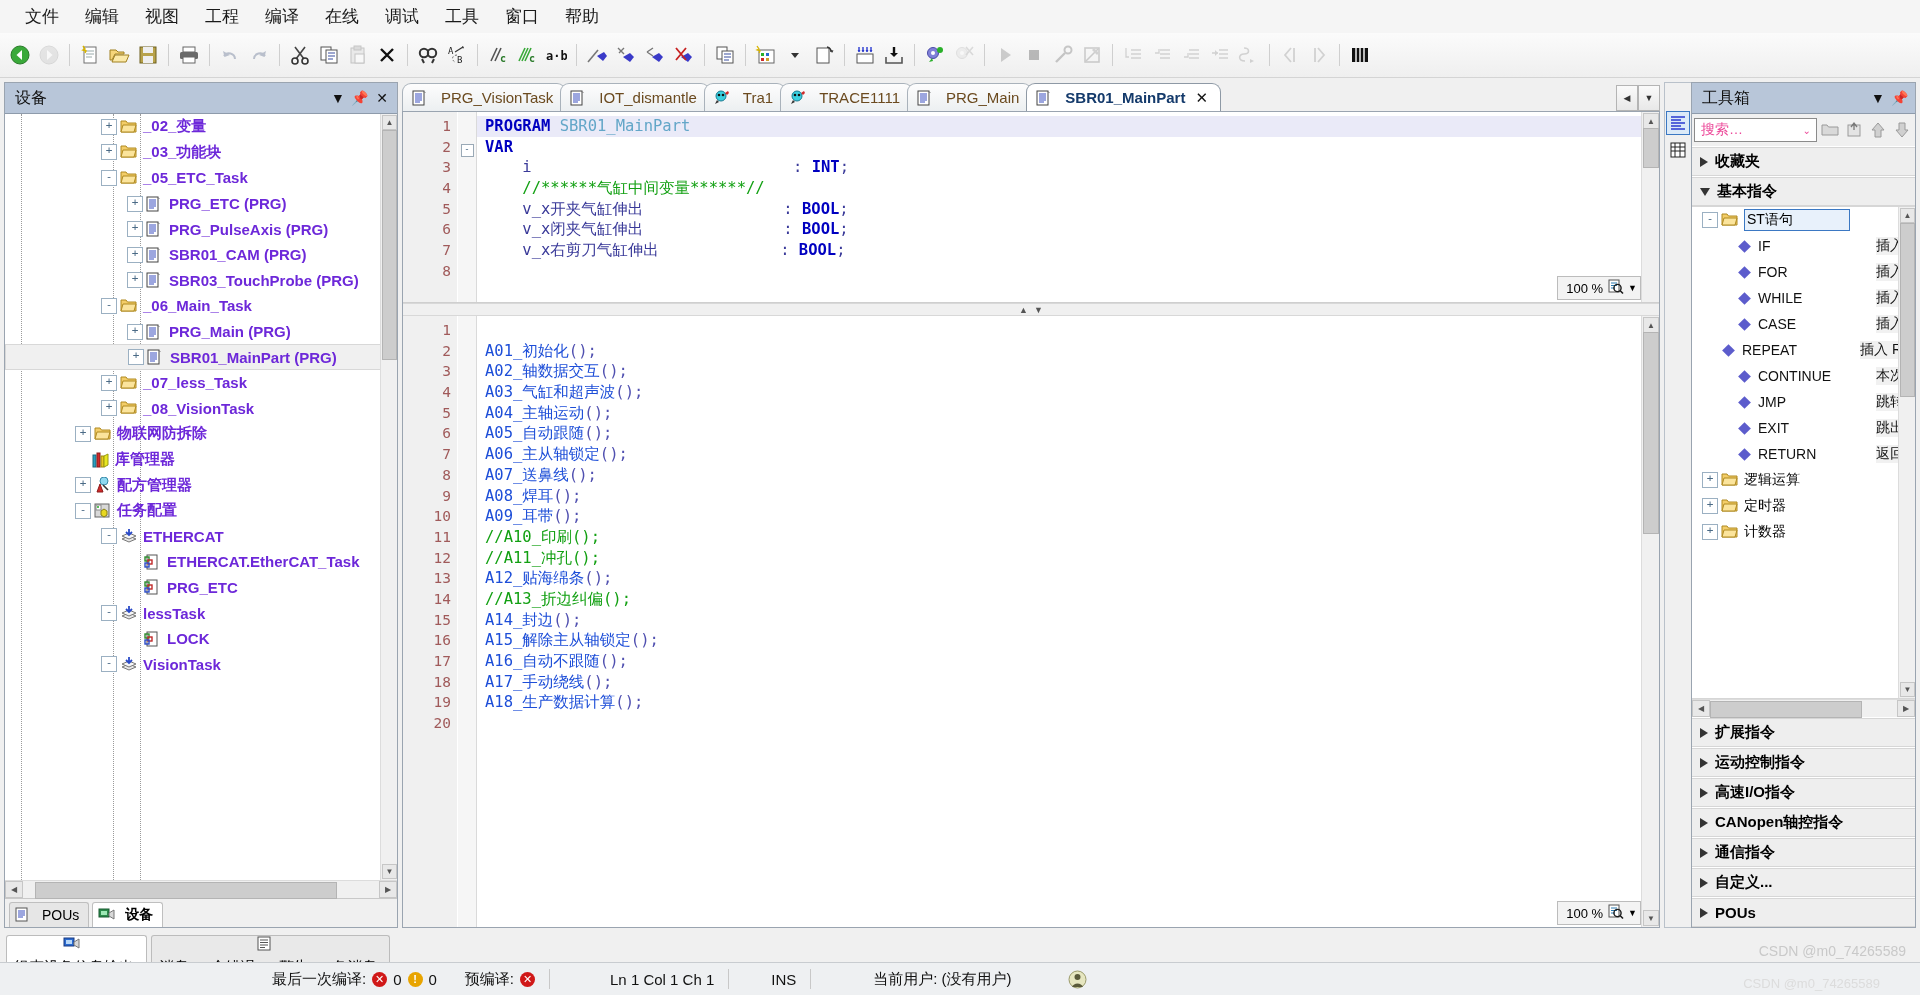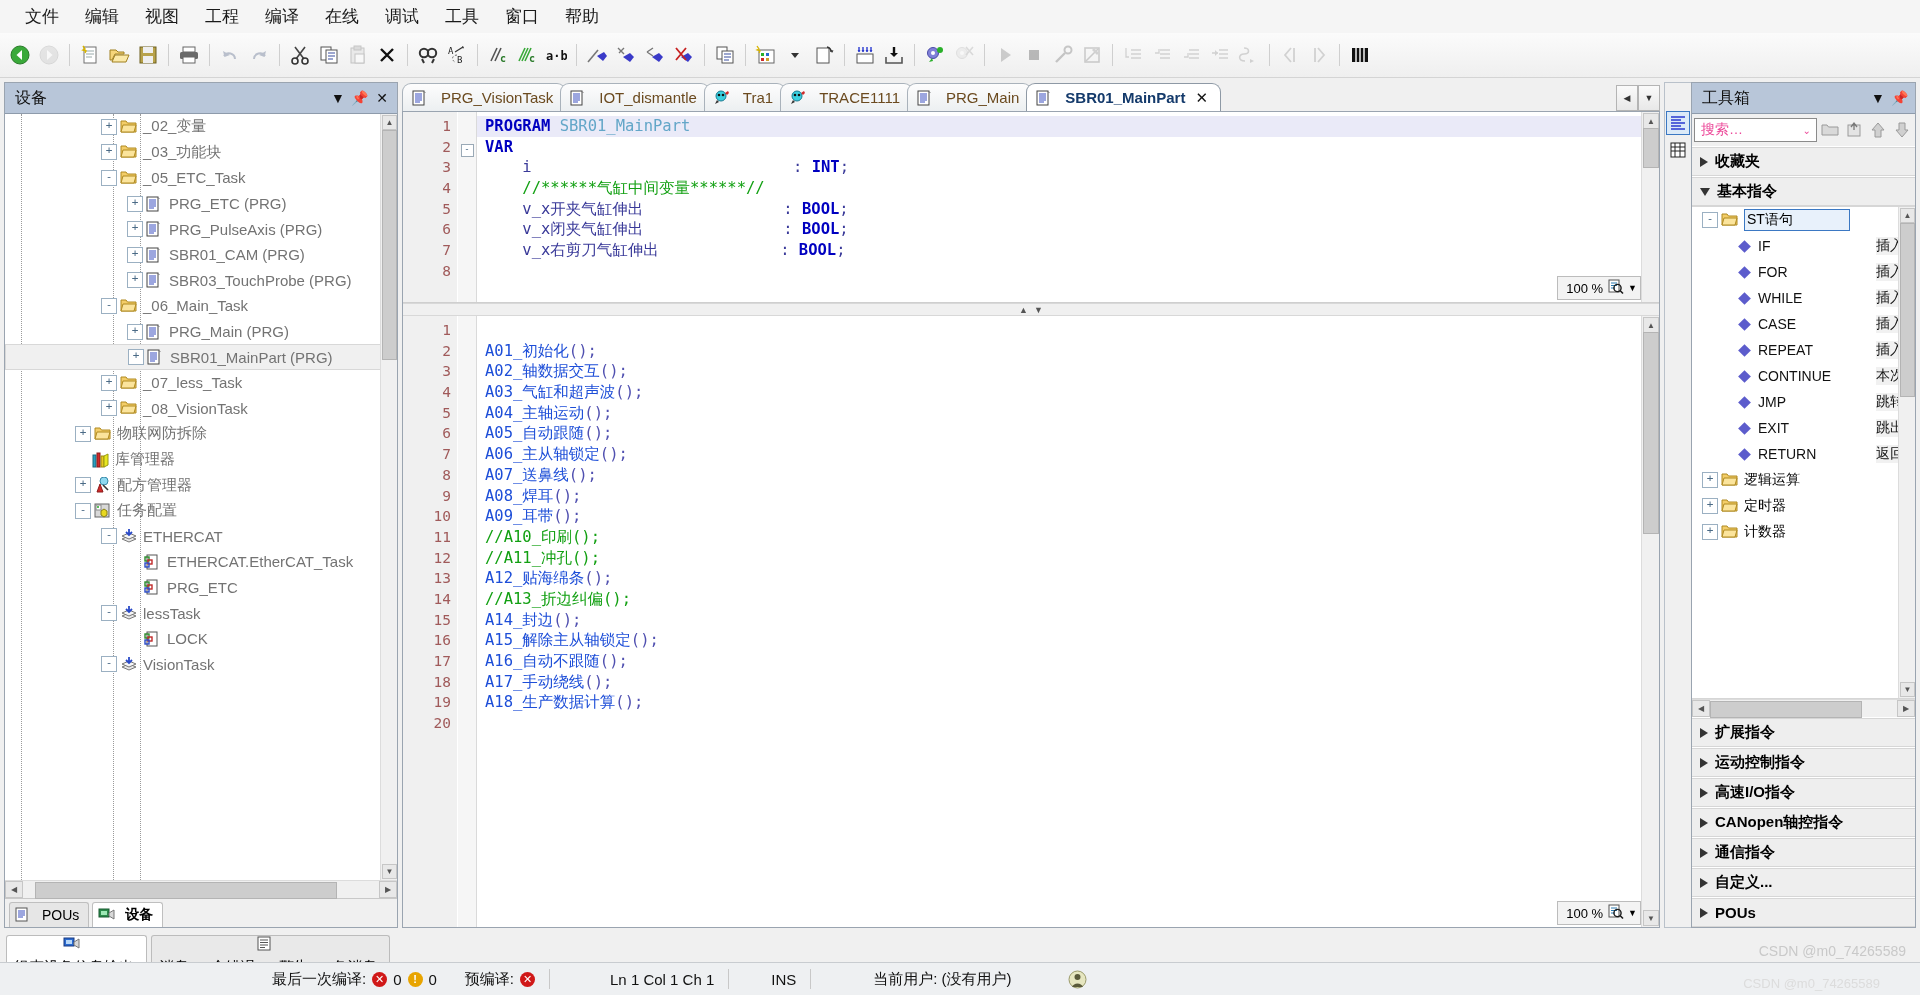--- a/index.html
+++ b/index.html
@@ -35,21 +35,21 @@
   .panel-cap .ttl{font-size:16px;padding-left:6px;flex:1 1 auto;color:#111;}
   .cap-btn{width:22px;height:22px;display:flex;align-items:center;justify-content:center;font-size:14px;color:#111;}
   .tree{flex:1 1 auto;overflow:hidden;position:relative;background:#fff;font-size:15px;}
   .trow{height:25.6px;display:flex;align-items:center;white-space:nowrap;position:relative;}
   .trow.sel{background:#f0f0f0;border:1px solid #d8d8d8;box-sizing:border-box;}
   .exp{width:14px;height:14px;border:1px solid #9bb0c2;background:#fff;font-size:11px;line-height:11px;
        text-align:center;color:#4a6a86;display:inline-block;margin-right:3px;flex:0 0 auto;
        font-family:"DejaVu Sans Mono",monospace;}
   .exp.none{border:none;background:transparent;}
   .ic{width:18px;height:16px;margin-right:5px;flex:0 0 auto;display:inline-block;}
-  .tlabel{color:#737373;}
+  .tlabel{color:#6d28d9;font-weight:bold;}
   .dotline{position:absolute;border-left:1px dotted #9a9a9a;top:0;bottom:0;}
   
   .vscroll{position:absolute;right:0;top:0;bottom:0;width:16px;background:#f0f0f0;border-left:1px solid #dcdcdc;}
   .vthumb{position:absolute;left:1px;width:13px;background:#cdcdcd;border:1px solid #b4b4b4;}
   .sarrow{position:absolute;left:1px;width:13px;height:13px;background:#e8e8e8;border:1px solid #c6c6c6;
           display:flex;align-items:center;justify-content:center;font-size:8px;color:#555;}
   .hscrollbar{height:17px;background:#f0f0f0;border-top:1px solid #dcdcdc;display:flex;align-items:center;flex:0 0 auto;}
   .hs-arrow{width:16px;height:15px;background:#e8e8e8;border:1px solid #c6c6c6;display:flex;align-items:center;
             justify-content:center;font-size:8px;color:#555;}
   .hs-track{flex:1 1 auto;height:15px;position:relative;}
@@ -968,21 +968,21 @@
               <div class="tbrow" style="padding-left: 48px;">
                 <span class="diamond"></span>
                 <span class="nm">WHILE</span>
                 <span class="ds">插入 WHILE循环语句</span>
               </div>
               <div class="tbrow" style="padding-left: 48px;">
                 <span class="diamond"></span>
                 <span class="nm">CASE</span>
                 <span class="ds">插入 CASE选择语句</span>
               </div>
-              <div class="tbrow" style="padding-left: 48px;">
+              <div class="tbrow" style="padding-left: 32px;">
                 <span class="diamond"></span>
                 <span class="nm">REPEAT</span>
                 <span class="ds">插入 REPEAT循环语句</span>
               </div>
               <div class="tbrow" style="padding-left: 48px;">
                 <span class="diamond"></span>
                 <span class="nm">CONTINUE</span>
                 <span class="ds">本次循环结束</span>
               </div>
               <div class="tbrow" style="padding-left: 48px;">

